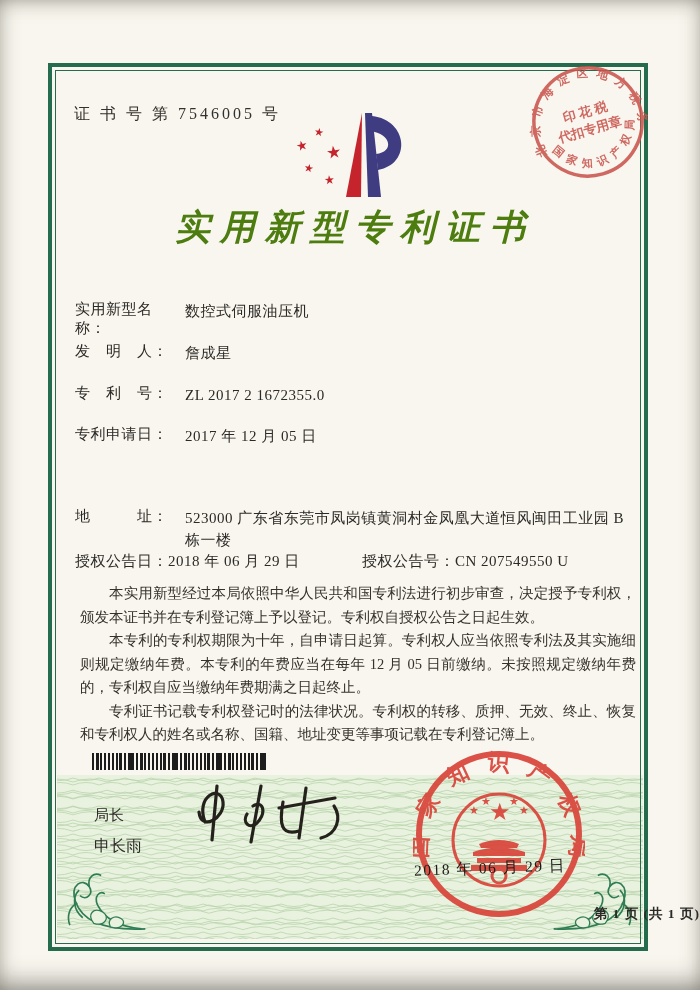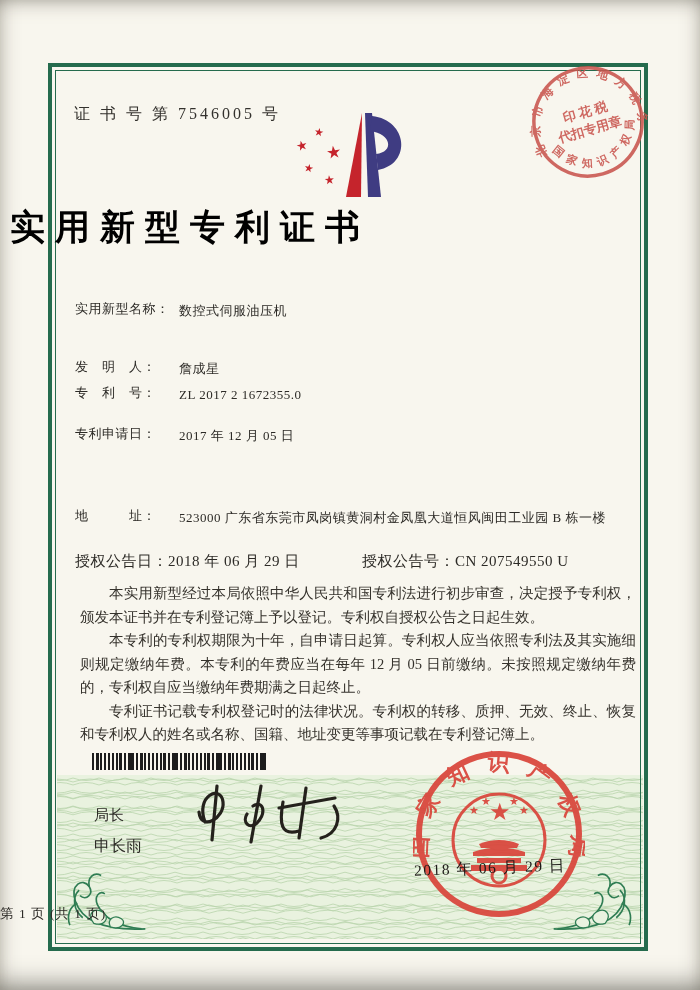--- a/index.html
+++ b/index.html
@@ -30,24 +30,24 @@
     position:absolute;left:57px;top:775px;width:586px;height:164px;
     background:#e9f2df;z-index:1;overflow:hidden;
   }
   #waves path{fill:none;stroke:#b9d5ac;stroke-width:1;opacity:.8;}
   .cert-no{
     position:absolute;left:74px;top:104px;z-index:4;
     font-size:16px;letter-spacing:3px;color:#33312d;
   }
   .logo{position:absolute;left:288px;top:110px;width:124px;height:90px;z-index:4;}
   .doc-title{
-    position:absolute;left:0;top:204px;width:100%;z-index:4;
-    font-size:35px;font-weight:700;color:#000000;letter-spacing:10px;text-indent:10px;
-  }
-  .field{position:absolute;left:75px;width:556px;z-index:4;font-size:13px;color:#2c2a26;display:flex;}
+    position:absolute;left:0;top:204px;width:100%;text-align:center;z-index:4;
+    font-size:35px;font-weight:700;color:#4d7c0f;letter-spacing:10px;text-indent:10px;font-style:italic;
+  }
+  .field{position:absolute;left:75px;width:556px;z-index:4;font-size:15px;color:#2c2a26;display:flex;gap:6px;}
   .field .lbl{flex:0 0 104px;letter-spacing:.5px;}
   .field .val{flex:1;letter-spacing:.5px;line-height:22px;}
   .field2{position:absolute;z-index:4;font-size:15px;color:#2c2a26;letter-spacing:.5px;}
   .paras{
     position:absolute;left:80px;top:582px;width:556px;z-index:4;
     font-size:14.5px;line-height:23.5px;color:#35322c;text-align:justify;
   }
   .paras p{margin:0;text-indent:2em;}
   .barcode{
     position:absolute;left:92px;top:753px;width:176px;height:17px;z-index:4;
@@ -62,22 +62,22 @@
   .signature{position:absolute;left:185px;top:778px;z-index:4;}
   .signature path{stroke:#24211c;stroke-width:3.2;fill:none;stroke-linecap:round;}
   .seal{position:absolute;left:413px;top:748px;width:172px;height:172px;z-index:5;opacity:.93;}
   .seal-date{
     position:absolute;left:414px;top:858px;z-index:6;font-size:15.5px;color:#1d1b18;
     letter-spacing:1.5px;transform:rotate(-2deg);
   }
   .tax-stamp{position:absolute;left:526px;top:60px;width:124px;height:124px;z-index:5;
     transform:rotate(-16deg);opacity:.88;}
   .footer{
-    position:absolute;left:0;top:905px;width:100%;text-align:left;z-index:4;
-    font-size:13.5px;color:#2c2a26;letter-spacing:1px;
+    position:absolute;left:0;top:905px;width:100%;text-align:right;z-index:4;
+    font-size:13.5px;color:#2c2a26;letter-spacing:1px;font-weight:bold;
   }
   .flourish{position:absolute;top:846px;width:94px;height:92px;z-index:3;}
   .flourish.left{left:56px;}
   .flourish.right{left:549px;transform:scaleX(-1);}
   .flourish path{stroke:#2f7d53;fill:none;stroke-width:1.8;}
   .flourish .leaf{fill:#e9f2df;stroke:#2f7d53;stroke-width:1.4;}
 </style>
 </head>
 <body>
 
@@ -167,21 +167,21 @@
     <polygon points="77,3 80,87 93,87 84,3" fill="#3f3c82"></polygon>
     <path d="M84,6 C120,10 124,54 90,60 L88,44 C106,42 104,24 82,21 Z" fill="#3f3c82"></path>
   </svg>
 
   <div class="doc-title">实用新型专利证书</div>
 
   <div class="field" style="top:300px">
     <span class="lbl">实用新型名称：</span>
     <span class="val">数控式伺服油压机</span>
   </div>
-  <div class="field" style="top:358px">
+  <div class="field" style="top:342px">
     <span class="lbl">发　明　人：</span>
     <span class="val">詹成星</span>
   </div>
   <div class="field" style="top:384px">
     <span class="lbl">专　利　号：</span>
     <span class="val">ZL 2017 2 1672355.0</span>
   </div>
   <div class="field" style="top:425px">
     <span class="lbl">专利申请日：</span>
     <span class="val">2017 年 12 月 05 日</span>

